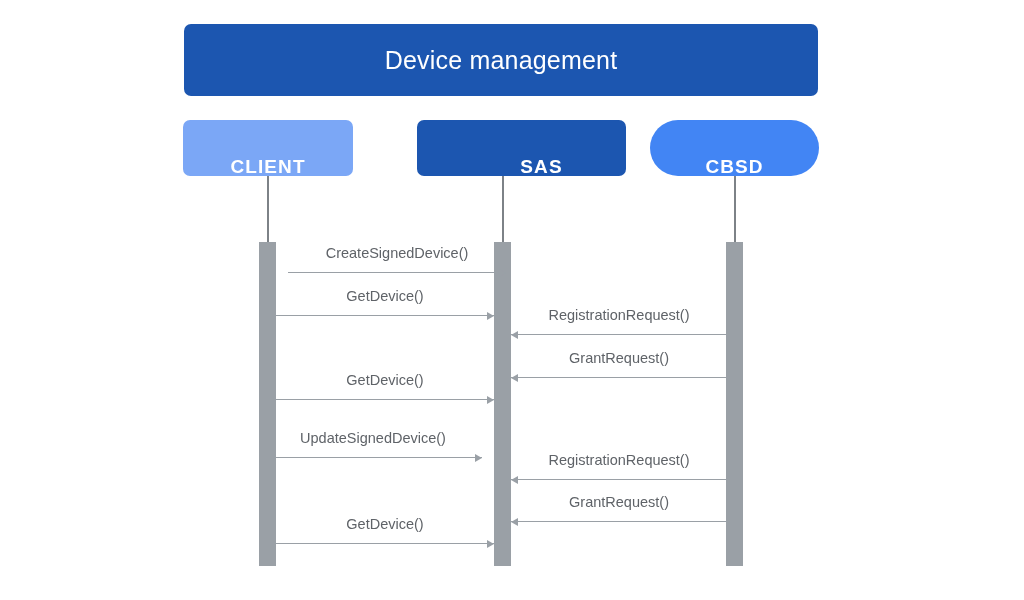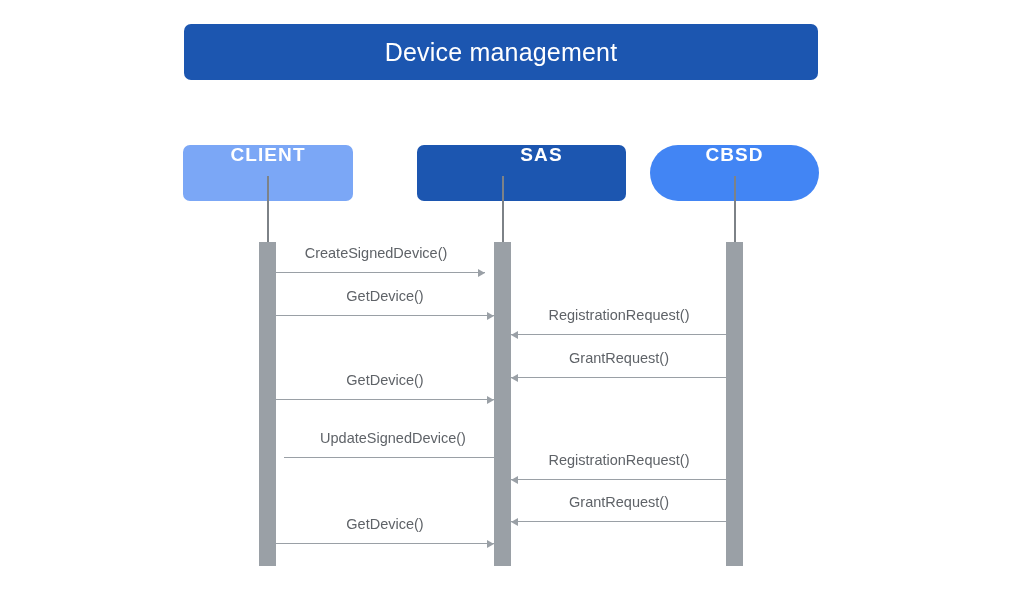--- a/index.html
+++ b/index.html
@@ -23,21 +23,21 @@
     width: 1024px;
     height: 600px;
   }
 
   
   .title-banner {
     position: absolute;
     left: 184px;
     top: 24px;
     width: 634px;
-    height: 56px;
+    height: 72px;
     background: #1c56b0;
     border-radius: 7px;
     display: flex;
     align-items: center;
     justify-content: center;
   }
   .title-banner .title-text {
     color: #ffffff;
     font-size: 25px;
     font-weight: 400;
@@ -45,23 +45,22 @@
     line-height: 1;
   }
 
   
   .actor-box {
     position: absolute;
     top: 120px;
     height: 56px;
     border-radius: 7px;
     display: flex;
-    align-items: flex-start;
+    align-items: flex-end;
     justify-content: center;
-    margin-top: 25px;
   }
   .actor-box .actor-label {
     color: #ffffff;
     font-size: 19px;
     font-weight: 700;
     letter-spacing: 1.1px;
     line-height: 1;
   }
   .actor-client { left: 183px;  width: 170px; background: #7ba7f6; }
   .actor-sas    { left: 417px;  width: 169px; background: #1c56b0; padding-left: 40px; }
@@ -153,21 +152,21 @@
   </div>
 
   <div class="lifeline lifeline-client"></div>
   <div class="lifeline lifeline-sas"></div>
   <div class="lifeline lifeline-cbsd"></div>
 
   <div class="activation-bar bar-client"></div>
   <div class="activation-bar bar-sas"></div>
   <div class="activation-bar bar-cbsd"></div>
 
-  <div class="message dir-right" style="left:267px; top:272px; width:218px;">
+  <div class="message dir-right" style="left:288px; top:272px; width:218px;">
     <div class="msg-line"></div>
     <div class="msg-head"></div>
     <div class="msg-label">CreateSignedDevice()</div>
   </div>
 
   <div class="message dir-right" style="left:276px; top:315px; width:218px;">
     <div class="msg-line"></div>
     <div class="msg-head"></div>
     <div class="msg-label">GetDevice()</div>
   </div>
@@ -183,21 +182,21 @@
     <div class="msg-head"></div>
     <div class="msg-label">GrantRequest()</div>
   </div>
 
   <div class="message dir-right" style="left:276px; top:399px; width:218px;">
     <div class="msg-line"></div>
     <div class="msg-head"></div>
     <div class="msg-label">GetDevice()</div>
   </div>
 
-  <div class="message dir-right" style="left:284px; top:457px; width:218px;">
+  <div class="message dir-right" style="left:264px; top:457px; width:218px;">
     <div class="msg-line"></div>
     <div class="msg-head"></div>
     <div class="msg-label">UpdateSignedDevice()</div>
   </div>
 
   <div class="message dir-left" style="left:511px; top:479px; width:216px;">
     <div class="msg-line"></div>
     <div class="msg-head"></div>
     <div class="msg-label">RegistrationRequest()</div>
   </div>

